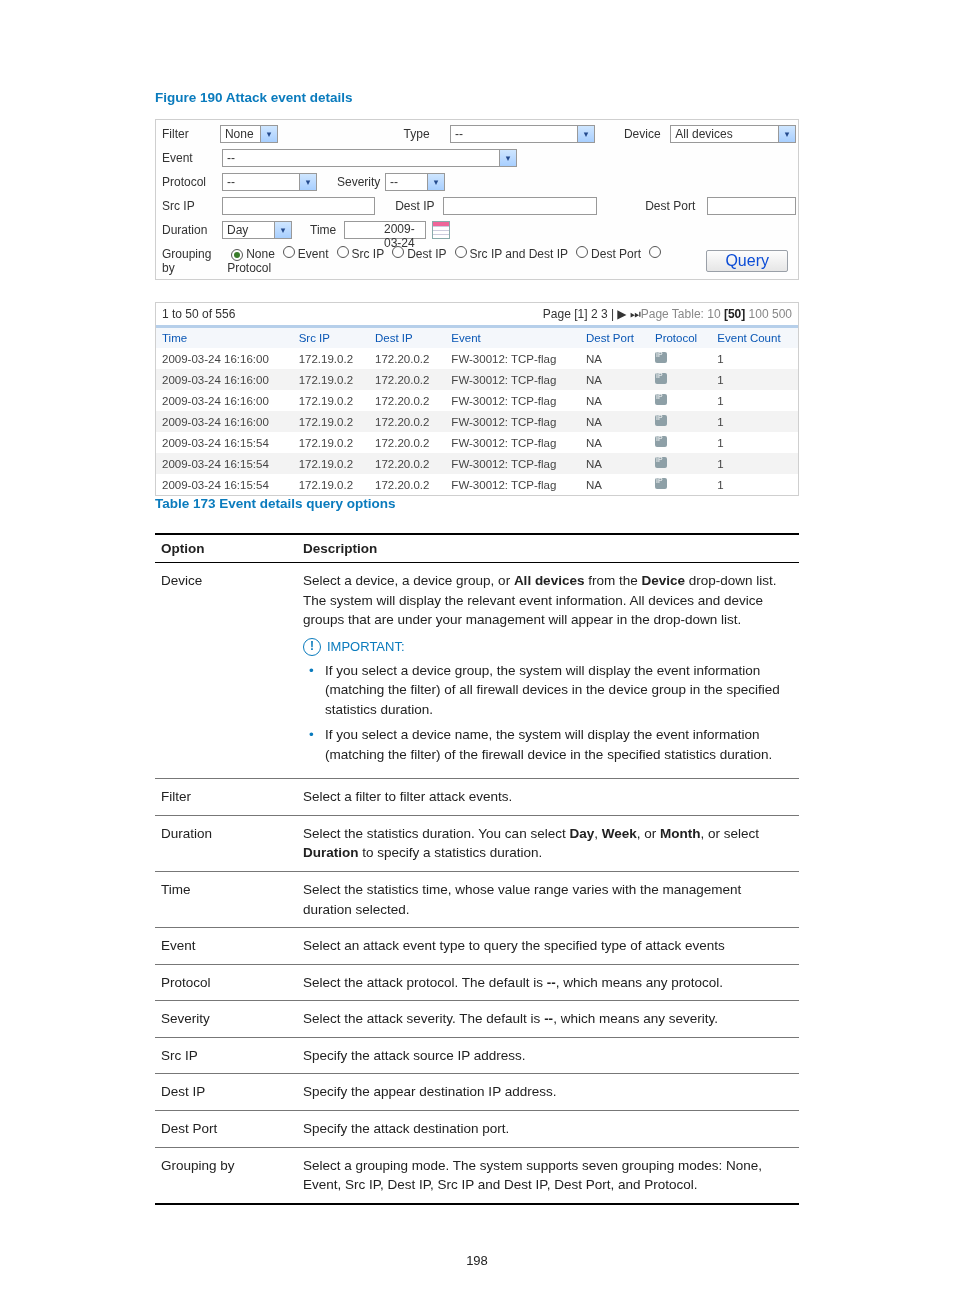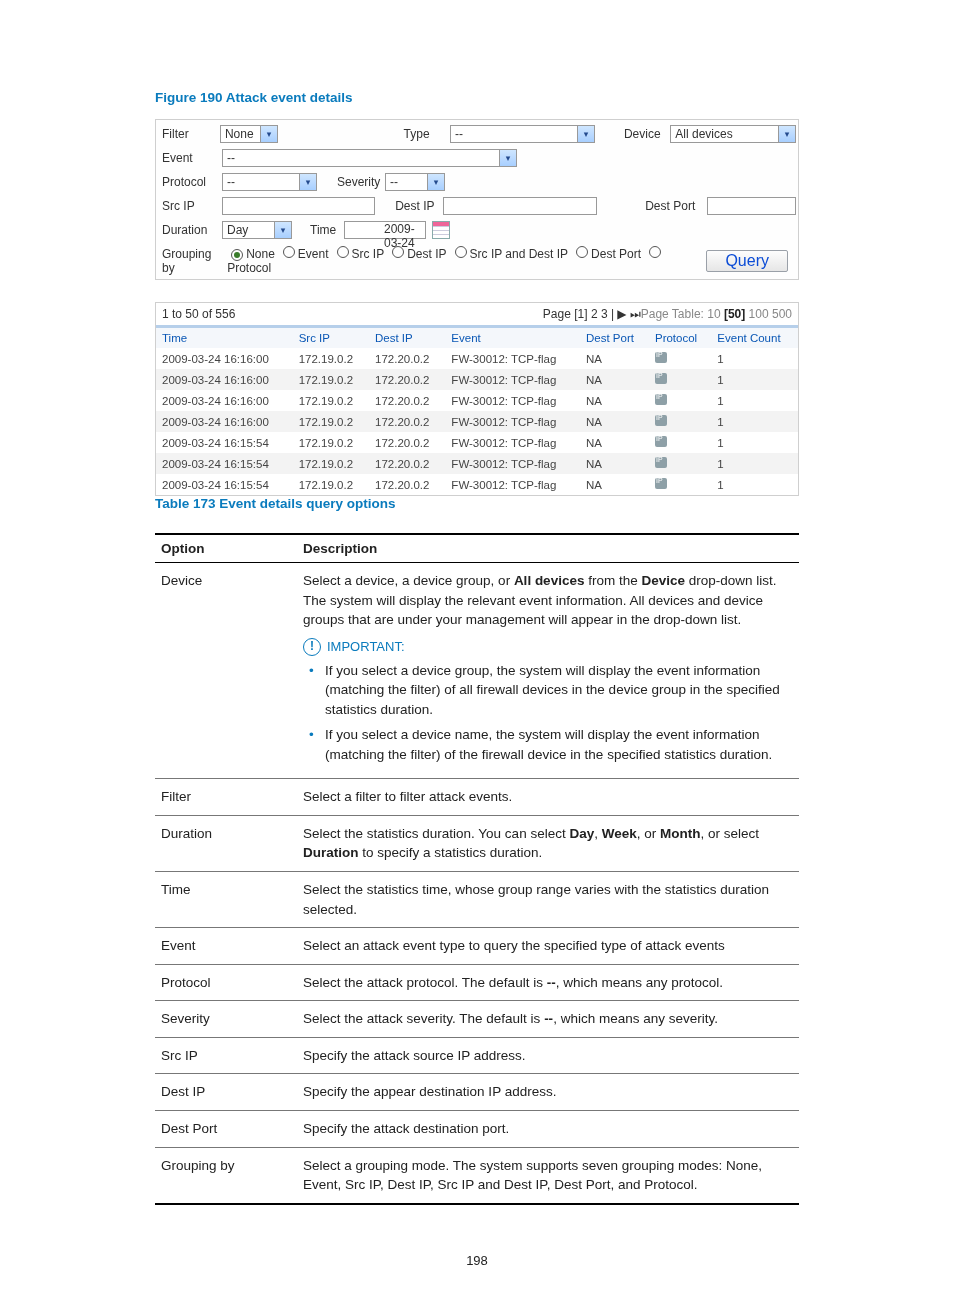--- a/index.html
+++ b/index.html
@@ -357,21 +357,21 @@
         <tr>
           <td>Filter</td>
           <td>Select a filter to filter attack events.</td>
         </tr>
         <tr>
           <td>Duration</td>
           <td>Select the statistics duration. You can select <b>Day</b>, <b>Week</b>, or <b>Month</b>, or select <b>Duration</b> to specify a statistics duration.</td>
         </tr>
         <tr>
           <td>Time</td>
-          <td>Select the statistics time, whose group range varies with the statistics duration selected.</td>
+          <td>Select the statistics time, whose value range varies with the management duration selected.</td>
         </tr>
         <tr>
           <td>Event</td>
           <td>Select an attack event type to query the specified type of attack events</td>
         </tr>
         <tr>
           <td>Protocol</td>
           <td>Select the attack protocol. The default is <b>--</b>, which means any protocol.</td>
         </tr>
         <tr>

